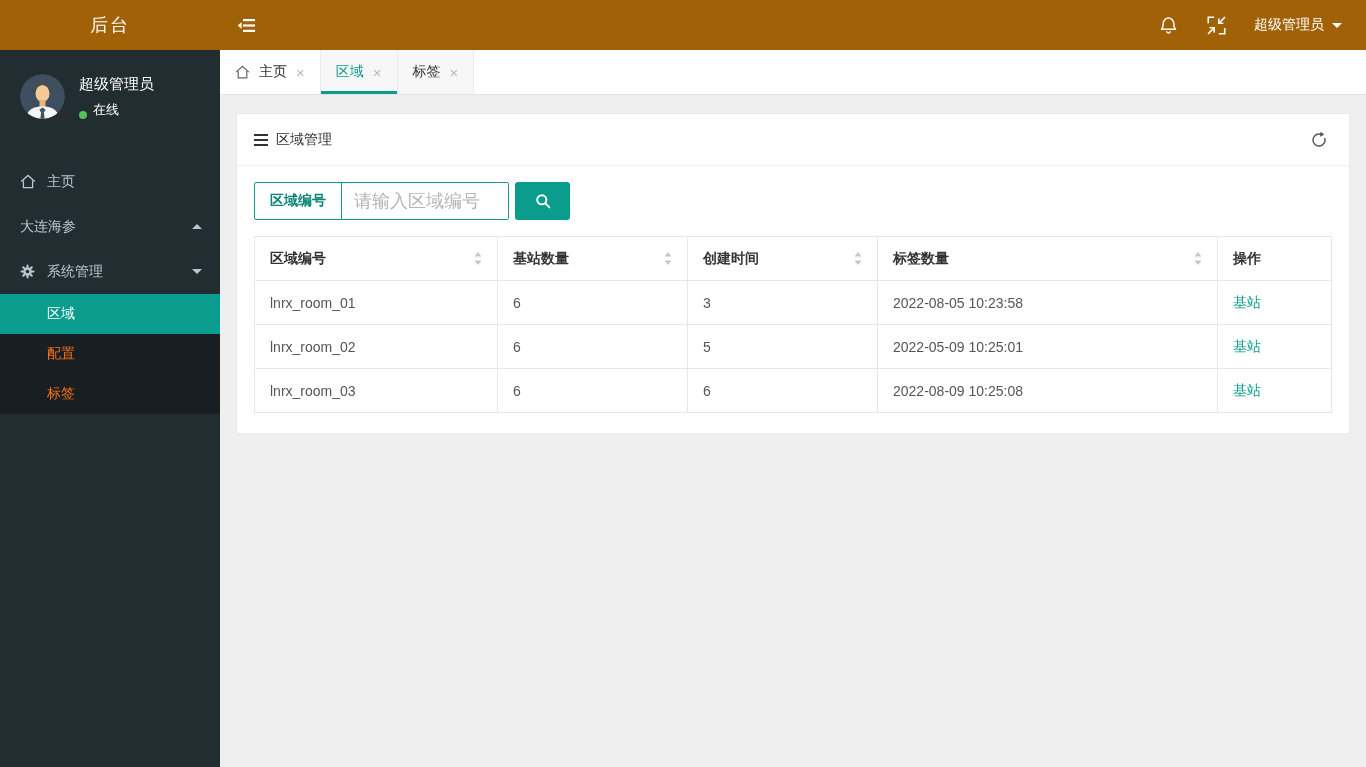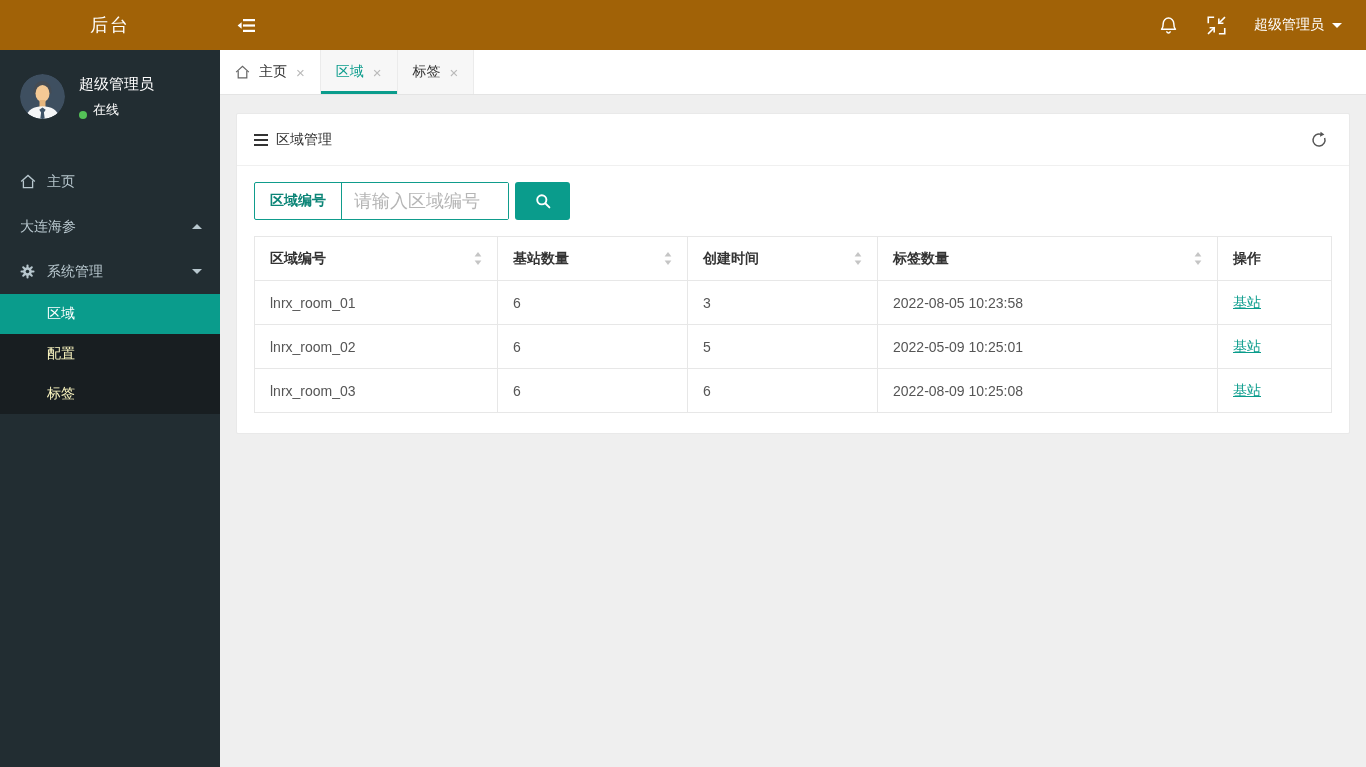--- a/index.html
+++ b/index.html
@@ -32,21 +32,21 @@
   .menu { margin-top:30px; }
   .menu-item { display:flex; align-items:center; height:45px; padding:0 18px 0 20px;
                color:#b8c7ce; cursor:pointer; }
   .menu-item .mi-icon { width:17px; margin-right:10px; display:flex; }
   .menu-item .mi-label { flex:1; }
   .caret-down-g { width:0; height:0; border-left:5px solid transparent; border-right:5px solid transparent; border-top:5px solid #b8c7ce; }
   .caret-up-g   { width:0; height:0; border-left:5px solid transparent; border-right:5px solid transparent; border-bottom:5px solid #b8c7ce; }
 
   .submenu { background:#181e21; }
   .submenu-item { display:flex; align-items:center; height:40px; padding-left:47px;
-                  color:#fef9c3; cursor:pointer; }
+                  color:#f97316; cursor:pointer; }
   .submenu-item.active { background:#0a9c8c; color:#fff; }
 
   
   .tabbar { height:45px; background:#fff; display:flex; border-bottom:1px solid #e4e4e4; }
   .tab { display:flex; align-items:center; gap:9px; padding:0 15px; border-right:1px solid #ebebeb;
          background:#f7f7f7; cursor:pointer; position:relative; color:#333; }
   .tab.home-tab { background:#fff; }
   .tab.active { color:#0a9c8c; }
   .tab.active::after { content:""; position:absolute; left:0; right:0; bottom:0; height:3px; background:#0a9c8c; }
   .tab-close { color:#b9b9b9; font-size:15px; line-height:1; cursor:pointer; }
@@ -71,21 +71,21 @@
   .search-btn { margin-left:6px; width:55px; height:38px; background:#0a9c8c; border:none; border-radius:3px;
                 display:flex; align-items:center; justify-content:center; cursor:pointer; }
 
   
   .data-table { width:100%; margin-top:16px; border-collapse:collapse; table-layout:fixed; }
   .data-table th, .data-table td { border:1px solid #e7e7e7; height:44px; padding:0 15px; text-align:left; font-size:14px; }
   .data-table th { color:#333; font-weight:bold; }
   .data-table td { color:#555; }
   .th-inner { display:flex; align-items:center; }
   .th-inner span { flex:1; }
-  .link { color:#0a9c8c; text-decoration:underline; cursor:pointer; }
+  .link { color:#0a9c8c; cursor:pointer; }
 
   svg { display:block; }
 </style>
 </head>
 <body>
 
 <div class="header">
   <div class="logo">后台</div>
   <div class="navbar">
     <div class="nav-toggle">

